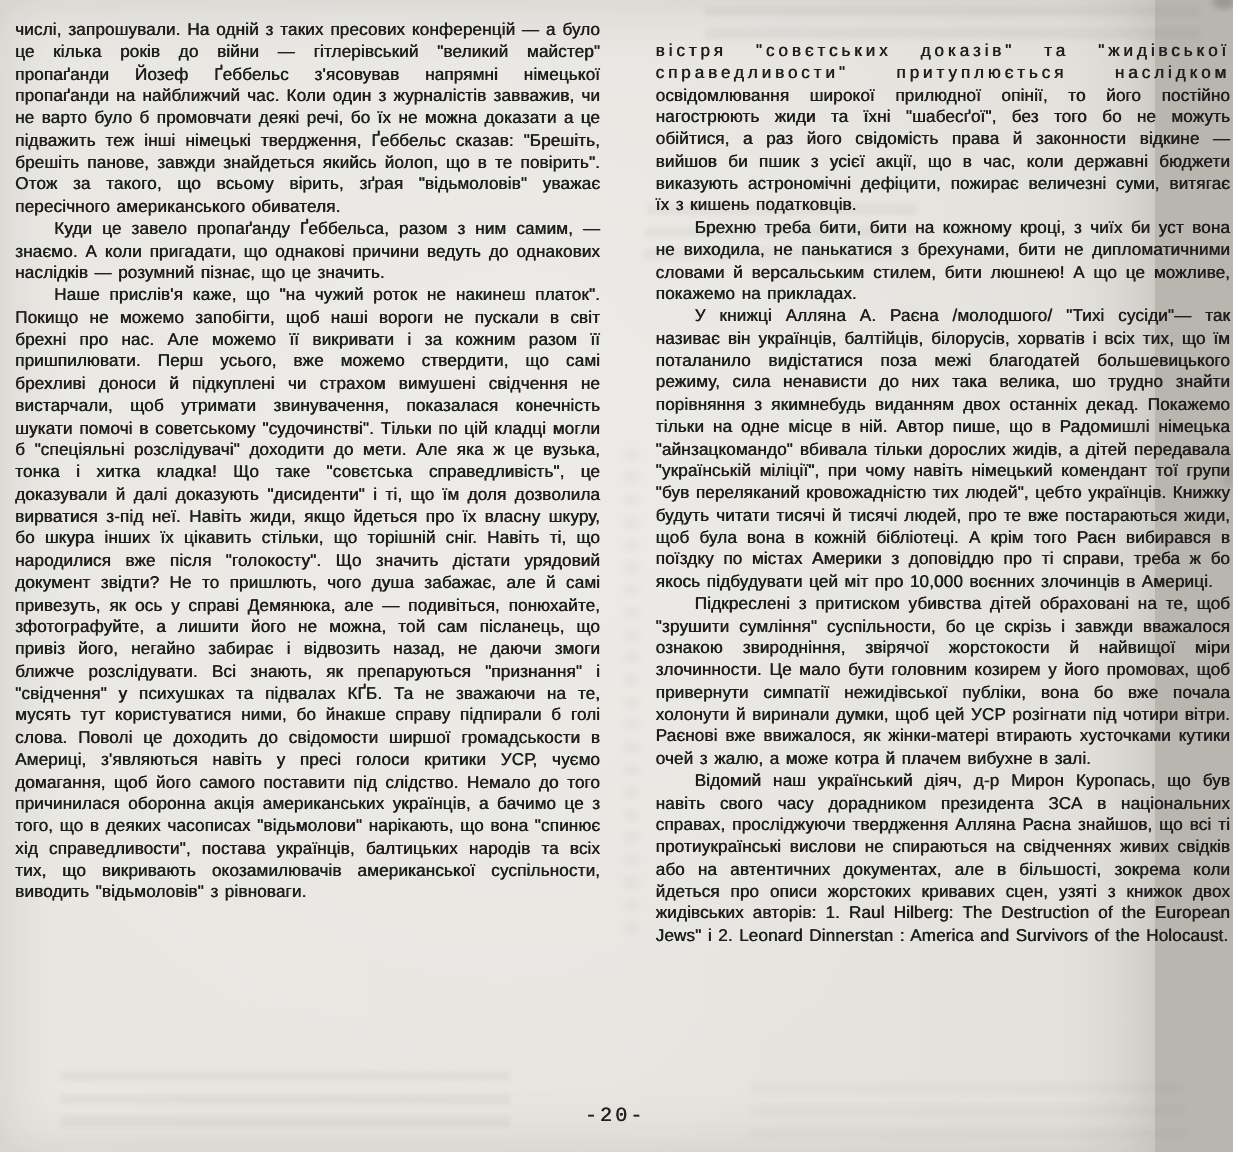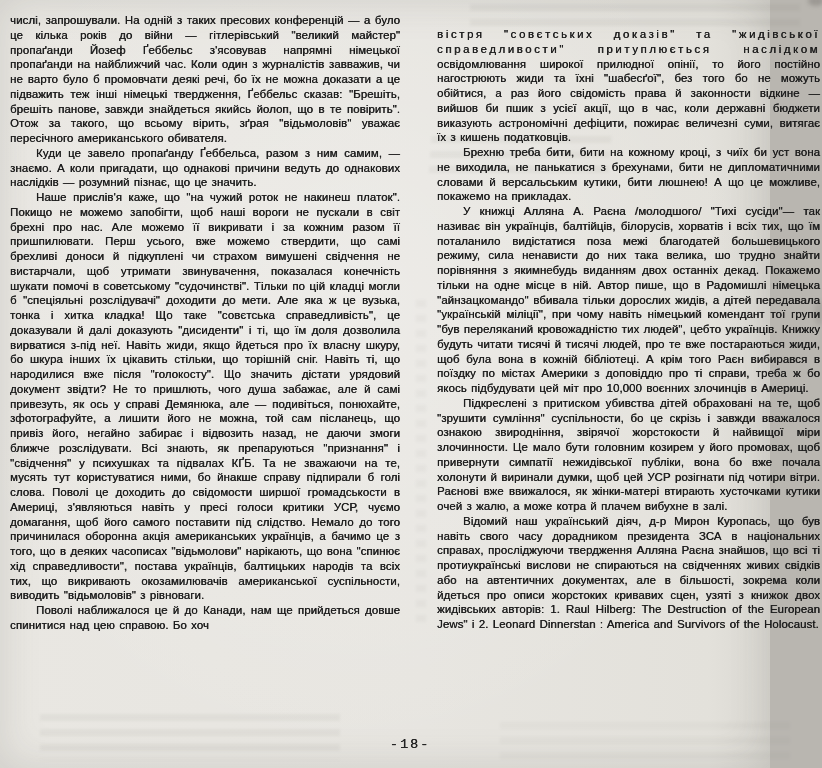--- a/index.html
+++ b/index.html
@@ -88,26 +88,25 @@
   <div class="ghost ghost-3"></div>
   <div class="ghost ghost-4"></div>
   <div class="ghost ghost-5"></div>
   <div class="smudge smudge-1"></div>
   <div class="smudge smudge-2"></div>
 
   <div class="col col-left">
     <p>числі, запрошували. На одній з таких пресових конференцій — а було це кілька років до війни — гітлерівський "великий майстер" пропаґанди Йозеф Ґеббельс з'ясовував напрямні німецької пропаґанди на найближчий час. Коли один з журналістів завважив, чи не варто було б промовчати деякі речі, бо їх не можна доказати а це підважить теж інші німецькі твердження, Ґеббельс сказав: "Брешіть, брешіть панове, завжди знайдеться якийсь йолоп, що в те повірить". Отож за такого, що всьому вірить, зґрая "відьмоловів" уважає пересічного американського обивателя.</p>
     <p class="indent">Куди це завело пропаґанду Ґеббельса, разом з ним самим, — знаємо. А коли пригадати, що однакові причини ведуть до однакових наслідків — розумний пізнає, що це значить.</p>
     <p class="indent">Наше прислів'я каже, що "на чужий роток не накинеш платок". Покищо не можемо запобігти, щоб наші вороги не пускали в світ брехні про нас. Але можемо її викривати і за кожним разом її пришпилювати. Перш усього, вже можемо ствердити, що самі брехливі доноси й підкуплені чи страхом вимушені свідчення не вистарчали, щоб утримати звинувачення, показалася конечність шукати помочі в советському "судочинстві". Тільки по цій кладці могли б "спеціяльні розслідувачі" доходити до мети. Але яка ж це вузька, тонка і хитка кладка! Що таке "совєтська справедливість", це доказували й далі доказують "дисиденти" і ті, що їм доля дозволила вирватися з-під неї. Навіть жиди, якщо йдеться про їх власну шкуру, бо шкура інших їх цікавить стільки, що торішній сніг. Навіть ті, що народилися вже після "голокосту". Що значить дістати урядовий документ звідти? Не то пришлють, чого душа забажає, але й самі привезуть, як ось у справі Демянюка, але — подивіться, понюхайте, зфотографуйте, а лишити його не можна, той сам післанець, що привіз його, негайно забирає і відвозить назад, не даючи змоги ближче розслідувати. Всі знають, як препаруються "признання" і "свідчення" у психушках та підвалах КҐБ. Та не зважаючи на те, мусять тут користуватися ними, бо йнакше справу підпирали б голі слова. Поволі це доходить до свідомости ширшої громадськости в Америці, з'являються навіть у пресі голоси критики УСР, чуємо домагання, щоб його самого поставити під слідство. Немало до того причинилася оборонна акція американських українців, а бачимо це з того, що в деяких часописах "відьмолови" нарікають, що вона "спинює хід справедливости", постава українців, балтицьких народів та всіх тих, що викривають окозамилювачів американської суспільности, виводить "відьмоловів" з рівноваги.</p>
-    <p class="indent">Поволі наближалося це й до Канади, нам ще прийдеться довше спинитися над цею справою. Бо хоч</p>
   </div>
 
   <div class="col col-right">
     <p><span class="spaced">вістря "совєтських доказів" та "жидівської справедливости" притуплюється наслідком</span> <span>освідомлювання широкої прилюдної опінії, то його постійно нагострюють жиди та їхні "шабесґої", без того бо не можуть обійтися, а раз його свідомість права й законности відкине — вийшов би пшик з усієї акції, що в час, коли державні бюджети виказують астрономічні дефіцити, пожирає величезні суми, витягає їх з кишень податковців.</span></p>
-    <p class="indent">Брехню треба бити, бити на кожному кроці, з чиїх би уст вона не виходила, не панькатися з брехунами, бити не дипломатичними словами й версальським кутики, бити люшнею! А що це можливе, покажемо на прикладах.</p>
+    <p class="indent">Брехню треба бити, бити на кожному кроці, з чиїх би уст вона не виходила, не панькатися з брехунами, бити не дипломатичними словами й версальським стилем, бити люшнею! А що це можливе, покажемо на прикладах.</p>
     <p class="indent">У книжці Алляна А. Раєна /молодшого/ "Тихі сусіди"— так називає він українців, балтійців, білорусів, хорватів і всіх тих, що їм поталанило видістатися поза межі благодатей большевицького режиму, сила ненависти до них така велика, шо трудно знайти порівняння з якимнебудь виданням двох останніх декад. Покажемо тільки на одне місце в ній. Автор пише, що в Радомишлі німецька "айнзацкомандо" вбивала тільки дорослих жидів, а дітей передавала "українській міліції", при чому навіть німецький комендант тої групи "був переляканий кровожадністю тих людей", цебто українців. Книжку будуть читати тисячі й тисячі людей, про те вже постараються жиди, щоб була вона в кожній бібліотеці. А крім того Раєн вибирався в поїздку по містах Америки з доповіддю про ті справи, треба ж бо якось підбудувати цей міт про 10,000 воєнних злочинців в Америці.</p>
     <p class="indent">Підкреслені з притиском убивства дітей обраховані на те, щоб "зрушити сумління" суспільности, бо це скрізь і завжди вважалося ознакою звиродніння, звірячої жорстокости й найвищої міри злочинности. Це мало бути головним козирем у його промовах, щоб привернути симпатії нежидівської публіки, вона бо вже почала холонути й виринали думки, щоб цей УСР розігнати під чотири вітри. Раєнові вже ввижалося, як жінки-матері втирають хусточками кутики очей з жалю, а може котра й плачем вибухне в залі.</p>
     <p class="indent">Відомий наш український діяч, д-р Мирон Куропась, що був навіть свого часу дорадником президента ЗСА в національних справах, просліджуючи твердження Алляна Раєна знайшов, що всі ті протиукраїнські вислови не спираються на свідченнях живих свідків або на автентичних документах, але в більшості, зокрема коли йдеться про описи жорстоких кривавих сцен, узяті з книжок двох жидівських авторів: 1. Raul Hilberg: The Destruction of the European Jews" і 2. Leonard Dinnerstan : America and Survivors of the Holocaust.</p>
   </div>
 
-  <div class="page-number">-18-</div>
+  <div class="page-number">-20-</div>
 
 </div>
 
 </body></html>

